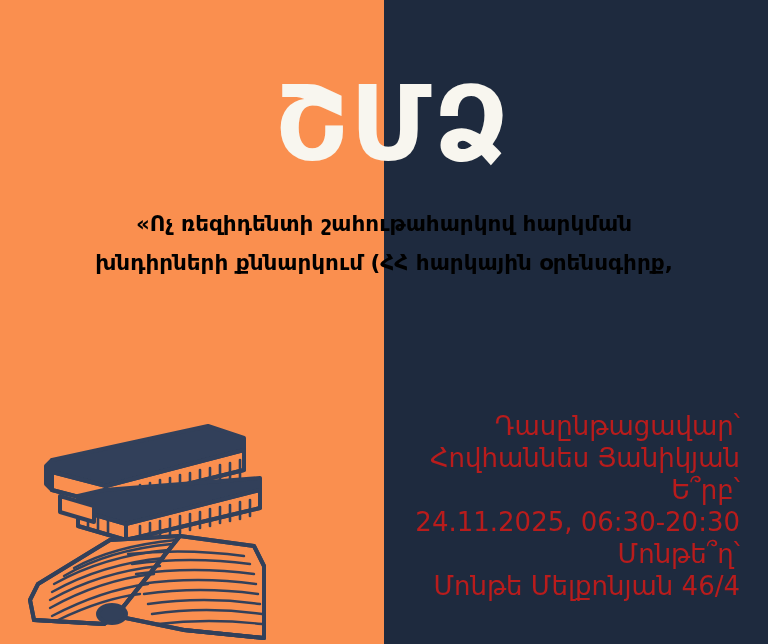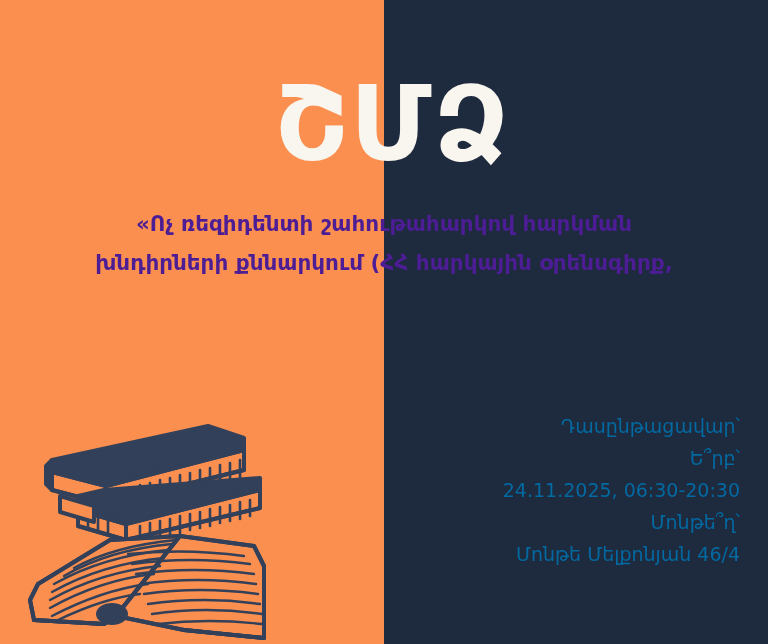--- a/index.html
+++ b/index.html
@@ -63,35 +63,35 @@
     white-space: nowrap;
     padding-left: 9px;
   }
 
   .subtitle {
     position: absolute;
     left: 34px;
     top: 204px;
     width: 700px;
     text-align: center;
-    color: #4c1d95;
+    color: #000000;
     font-size: 21.5px;
     line-height: 39px;
     font-weight: 700;
   }
   .subtitle .ln { display: block; }
 
   .details {
     position: absolute;
     right: 28px;
     top: 410px;
     width: 500px;
     text-align: right;
-    color: #0369a1;
-    font-size: 19px;
+    color: #b91c1c;
+    font-size: 26px;
     line-height: 32px;
     font-weight: 400;
   }
   .details .ln { display: block; }
 </style>
 </head>
 <body>
 
 <div id="poster">
 
@@ -198,20 +198,21 @@
 
     <div class="title">ՇՄՁ</div>
 
     <div class="subtitle">
       <span class="ln">«Ոչ ռեզիդենտի շահութահարկով հարկման</span>
       <span class="ln">խնդիրների քննարկում (ՀՀ հարկային օրենսգիրք,</span>
     </div>
 
     <div class="details">
       <span class="ln">Դասընթացավար՝</span>
+      <span class="ln">Հովհաննես Յանիկյան</span>
       <span class="ln">Ե՞րբ՝</span>
       <span class="ln">24.11.2025, 06:30-20:30</span>
       <span class="ln">Մոնթե՞ղ՝</span>
       <span class="ln">Մոնթե Մելքոնյան 46/4</span>
     </div>
 
   </div>
 </div>
 
 </body></html>

